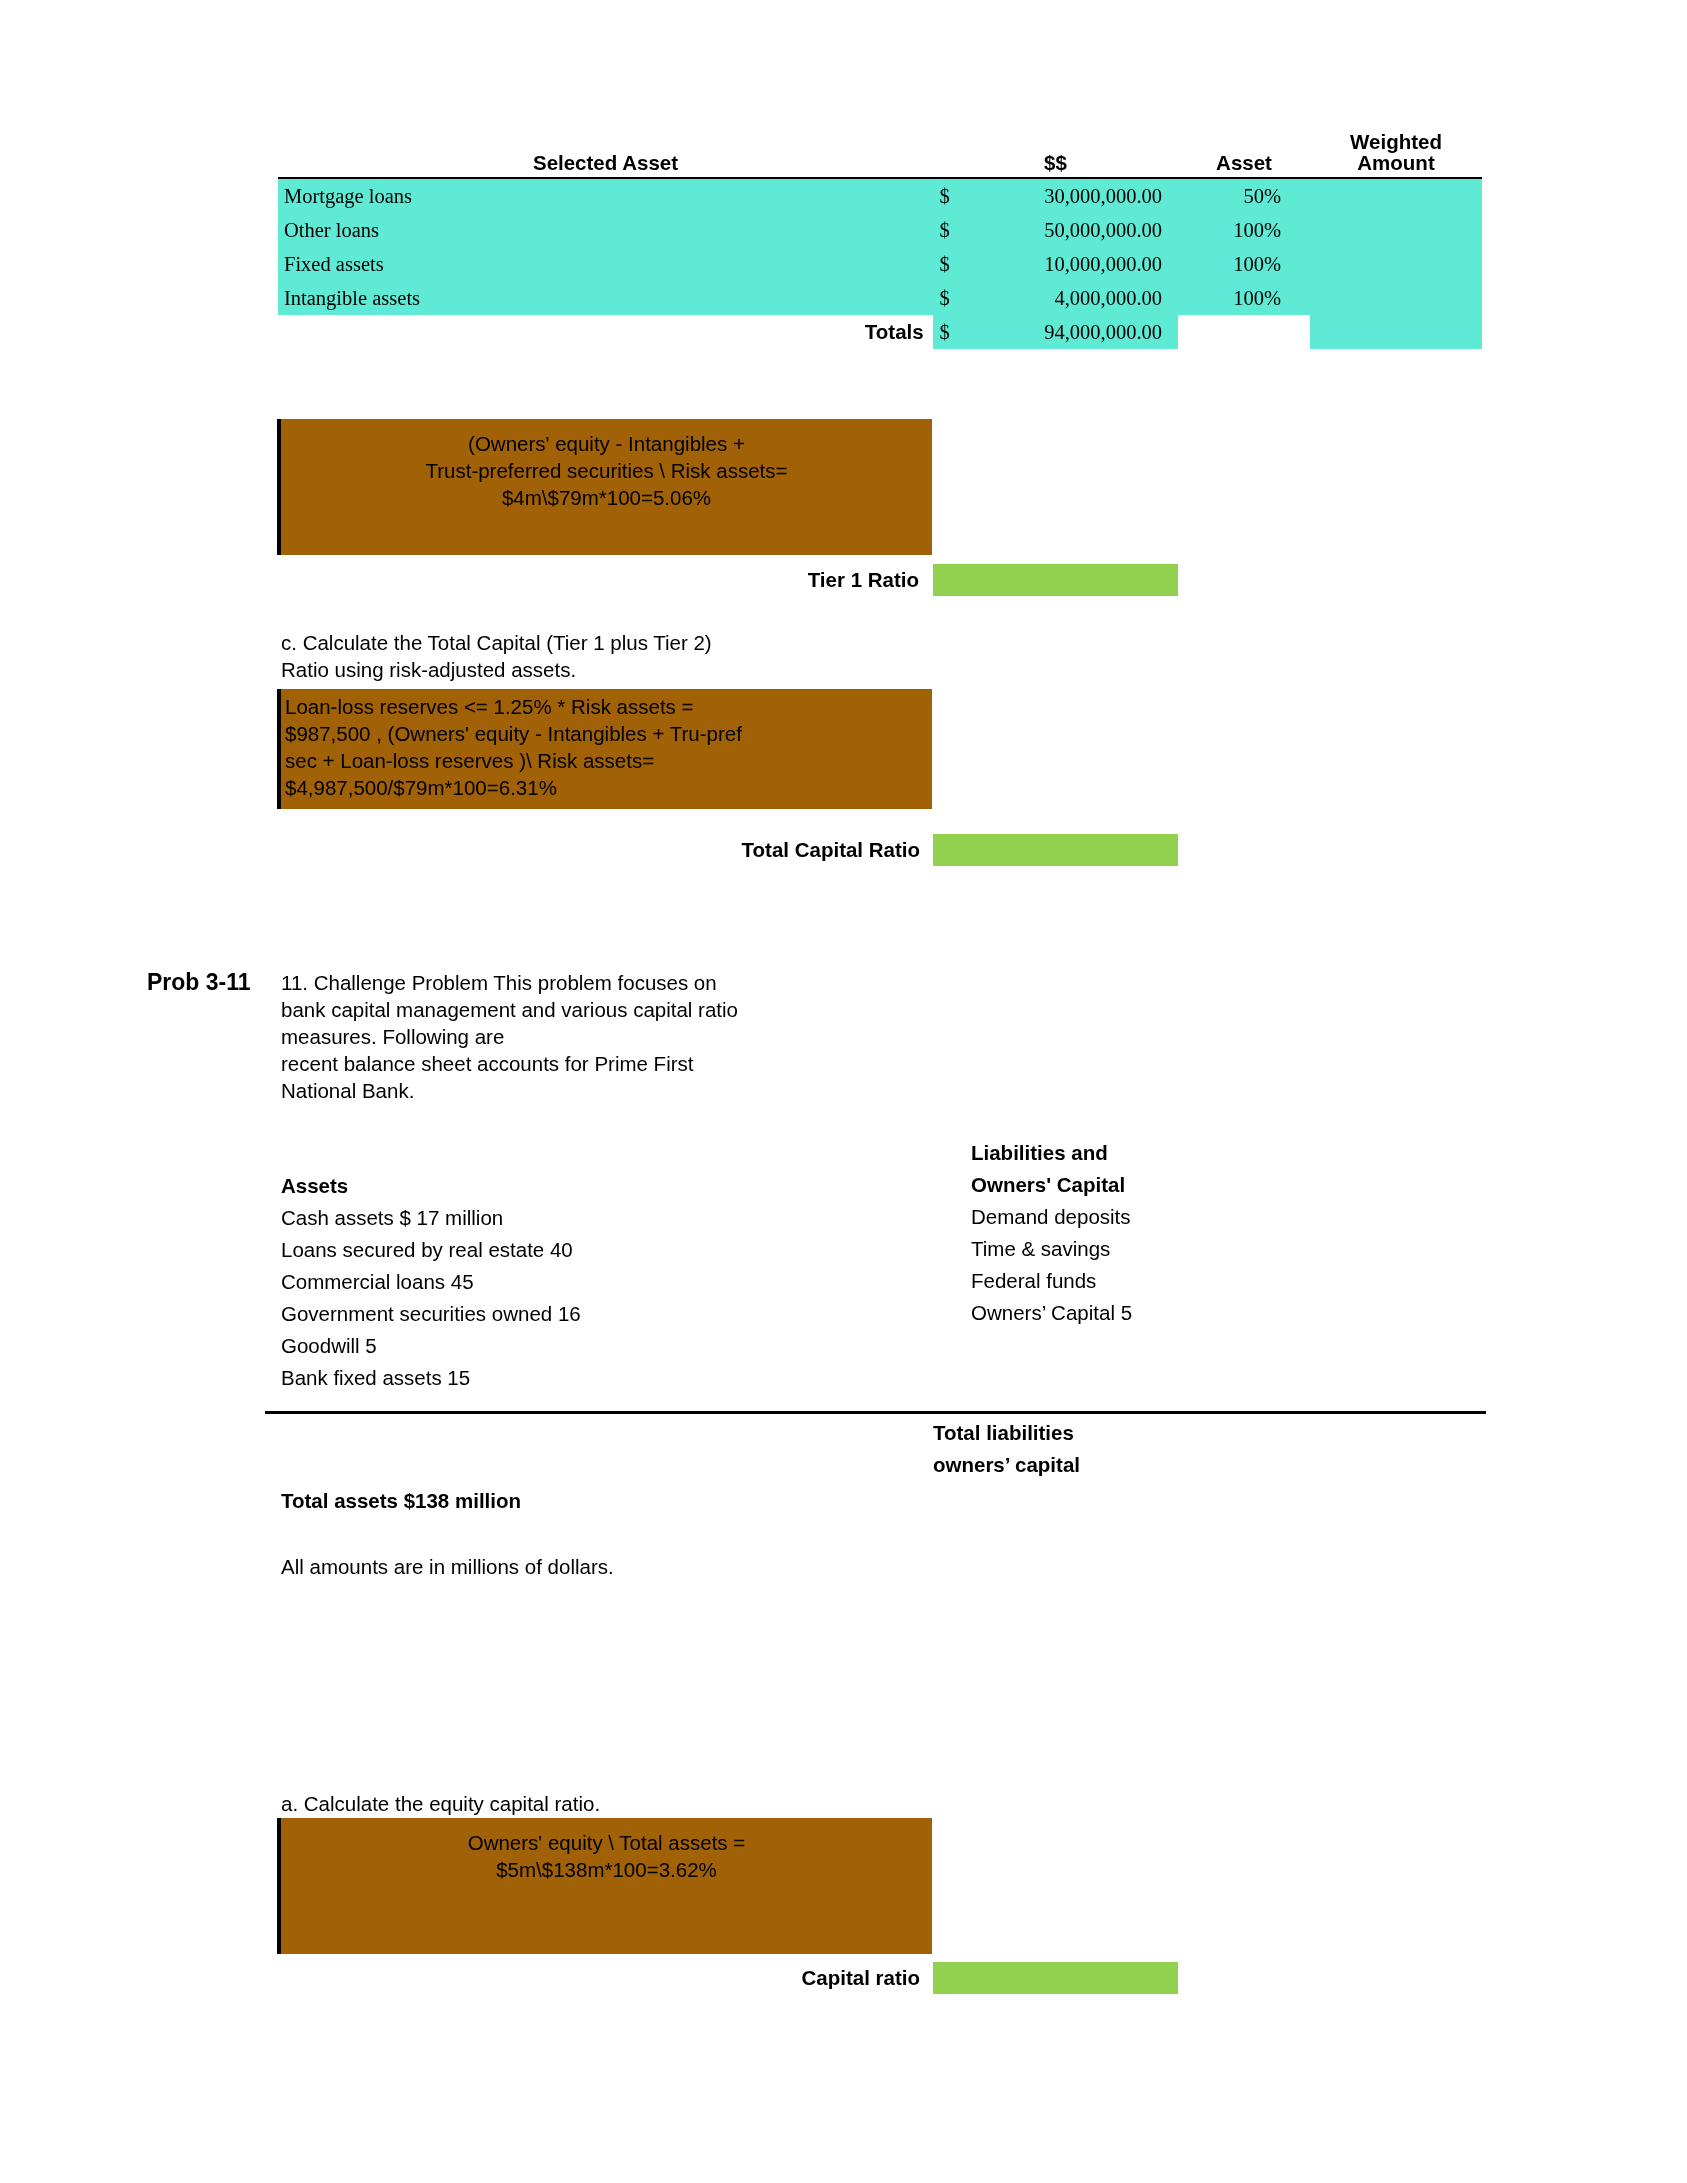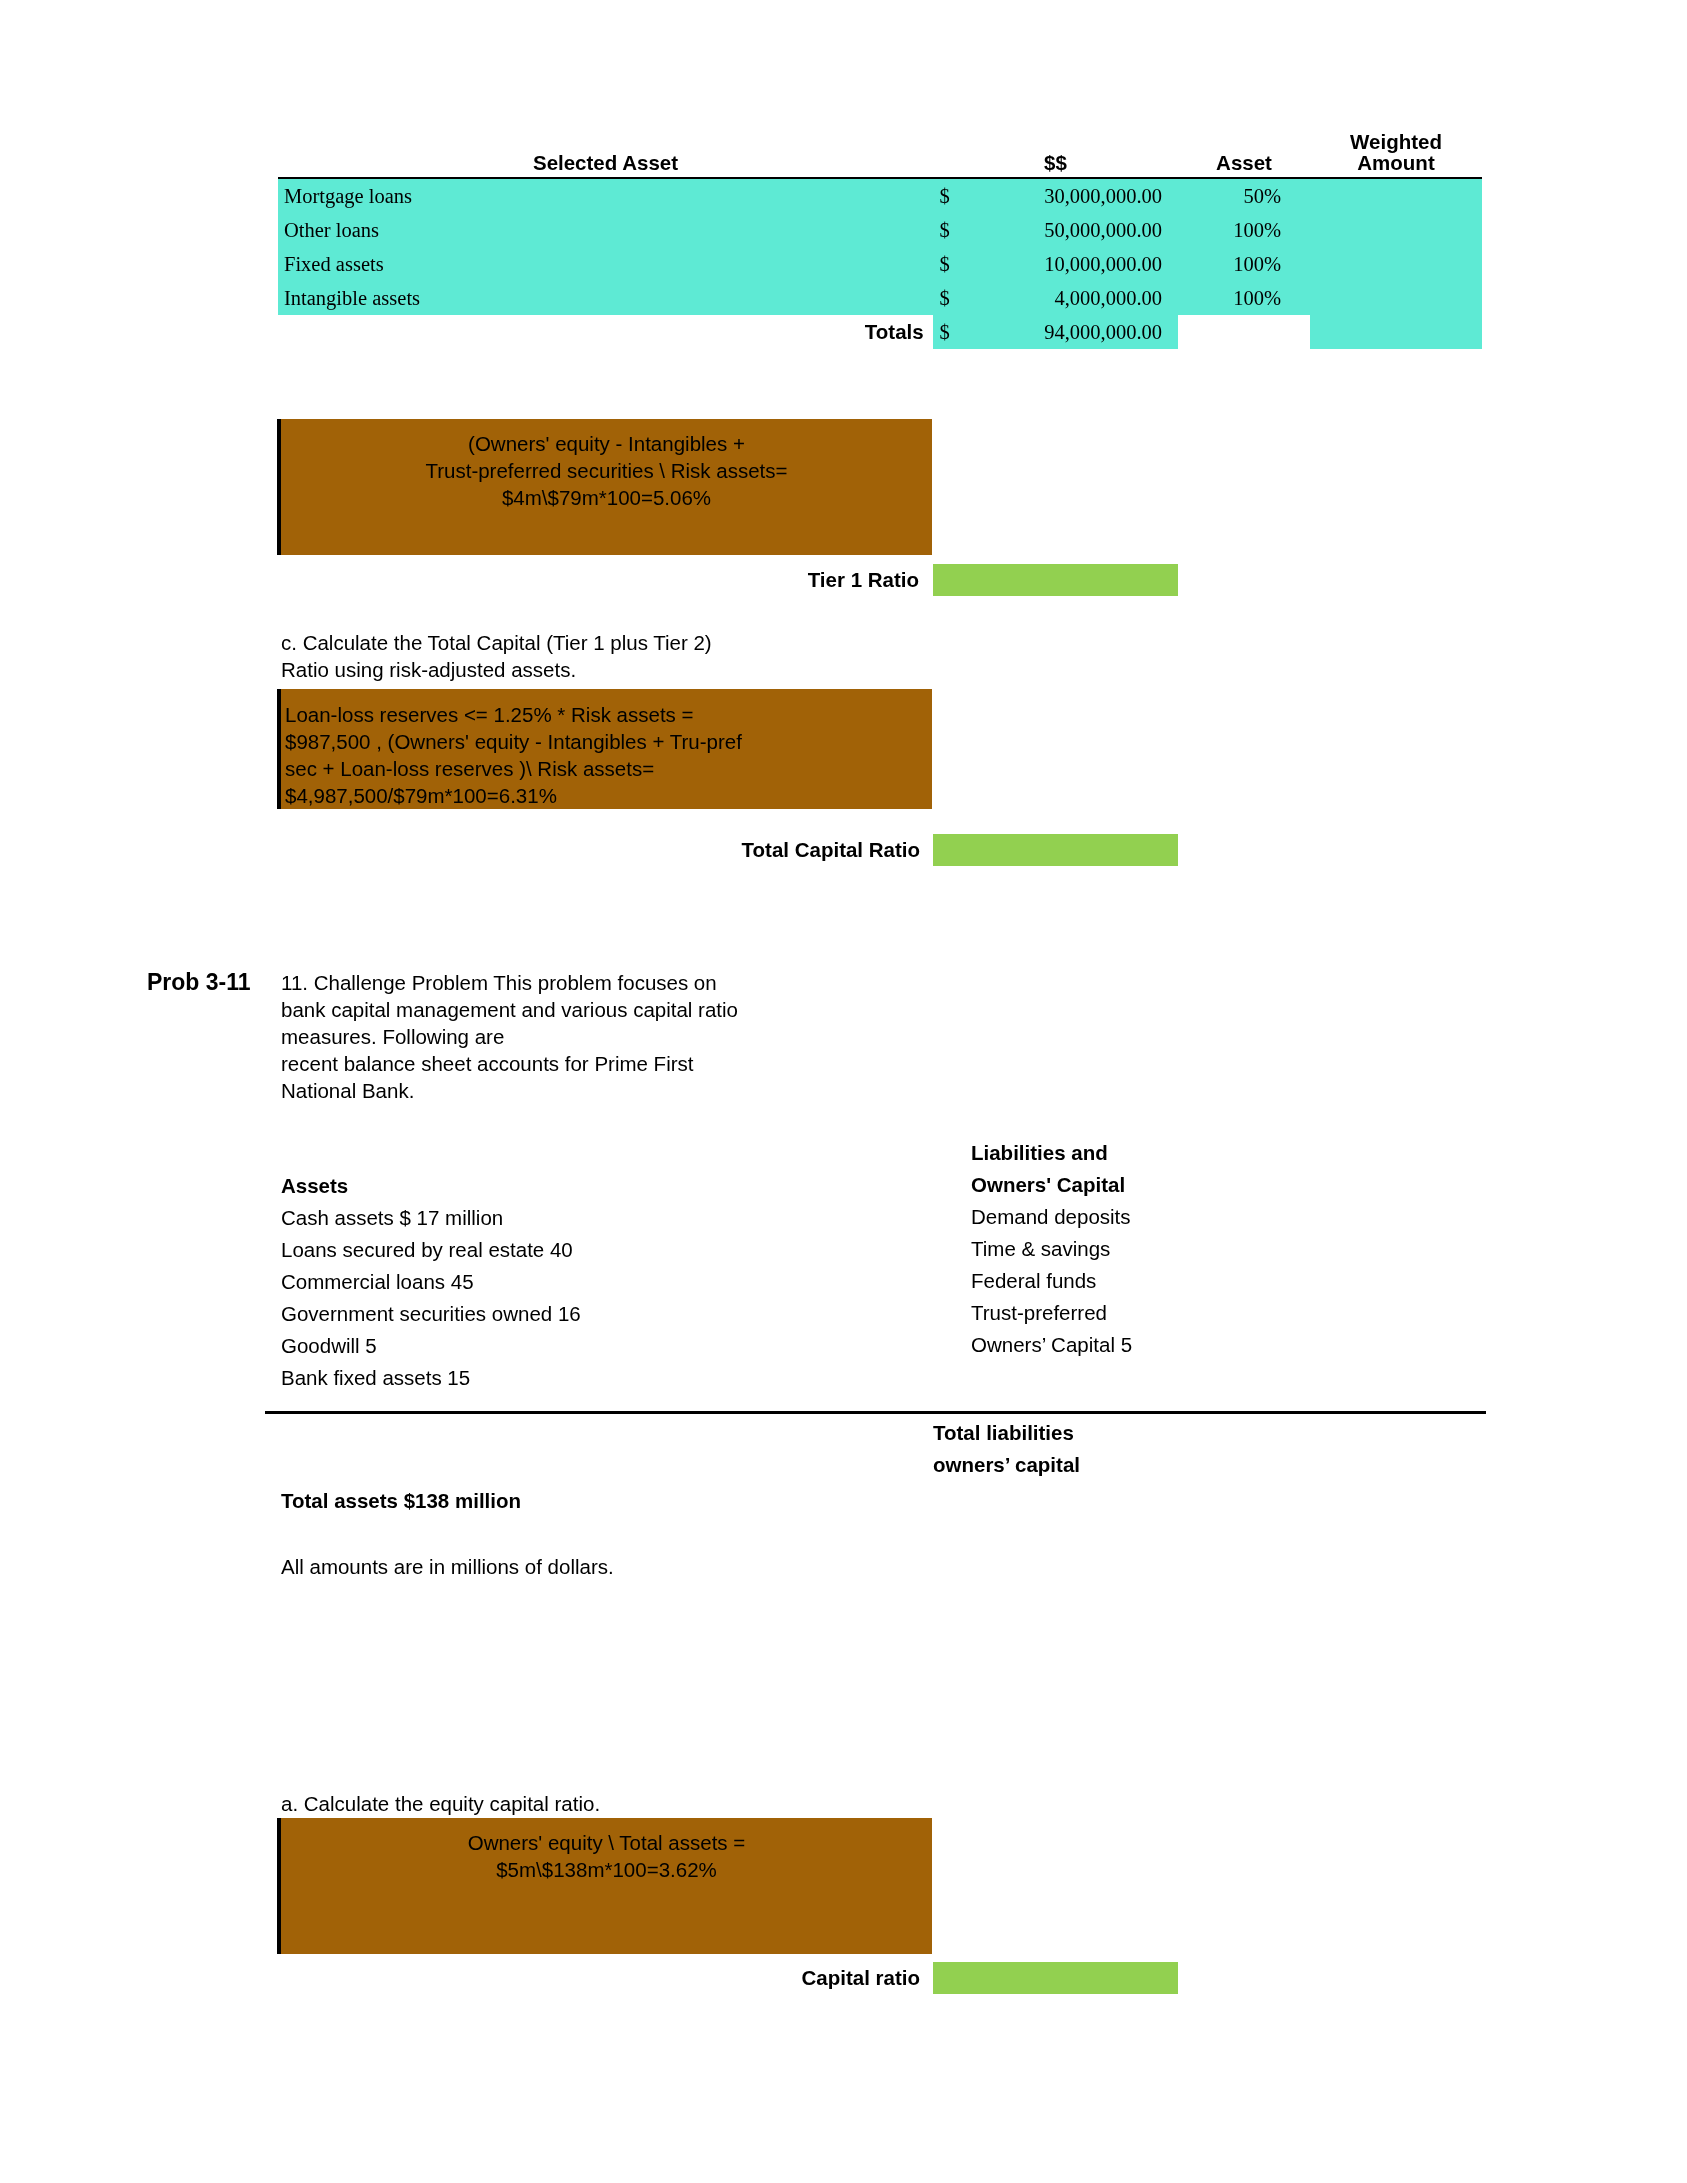--- a/index.html
+++ b/index.html
@@ -207,21 +207,21 @@
     <div class="line">(Owners' equity - Intangibles +</div>
     <div class="line">Trust-preferred securities \ Risk assets=</div>
     <div class="line">$4m\$79m*100=5.06%</div>
   </div>
   <div class="ratio-label" style="left:701px; top:568px; width:218px;">Tier 1 Ratio</div>
   <div class="ratio-cell" style="top:564px;"></div>
 
   <div class="text-block" style="left:281px; top:629px; width:662px;">c. Calculate the Total Capital (Tier 1 plus Tier 2)
 Ratio using risk-adjusted assets.</div>
 
-  <div class="formula-box fb-left" style="left:277px; top:689px; width:655px; height:120px; padding-top:12px;">
+  <div class="formula-box fb-left" style="left:277px; top:689px; width:655px; height:120px; padding-top:4px;">
     <div class="line">Loan-loss reserves &lt;= 1.25% * Risk assets =</div>
     <div class="line">$987,500 , (Owners' equity - Intangibles + Tru-pref</div>
     <div class="line">sec + Loan-loss reserves )\ Risk assets=</div>
     <div class="line">$4,987,500/$79m*100=6.31%</div>
   </div>
   <div class="ratio-label" style="left:609px; top:838px; width:311px;">Total Capital Ratio</div>
   <div class="ratio-cell" style="top:834px;"></div>
 
   <div class="prob-tag" style="left:147px; top:969px;">Prob 3-11</div>
   <div class="text-block" style="left:281px; top:969px; width:668px;">11. Challenge Problem This problem focuses on
@@ -239,21 +239,20 @@
     <div class="item">Goodwill 5</div>
     <div class="item">Bank fixed assets 15</div>
   </div>
 
   <div class="bs-col" style="left:971px; top:1137px; width:529px;">
     <div class="head">Liabilities and</div>
     <div class="head">Owners' Capital</div>
     <div class="item">Demand deposits</div>
     <div class="item">Time &amp; savings</div>
     <div class="item">Federal funds</div>
-    <div class="item">Trust-preferred</div>
     <div class="item">Owners’ Capital 5</div>
   </div>
 
   <div class="hrule" style="top:1411px;"></div>
 
   <div class="bs-col" style="left:933px; top:1417px; width:529px;">
     <div class="head">Total liabilities</div>
     <div class="head">owners’ capital</div>
   </div>
 

